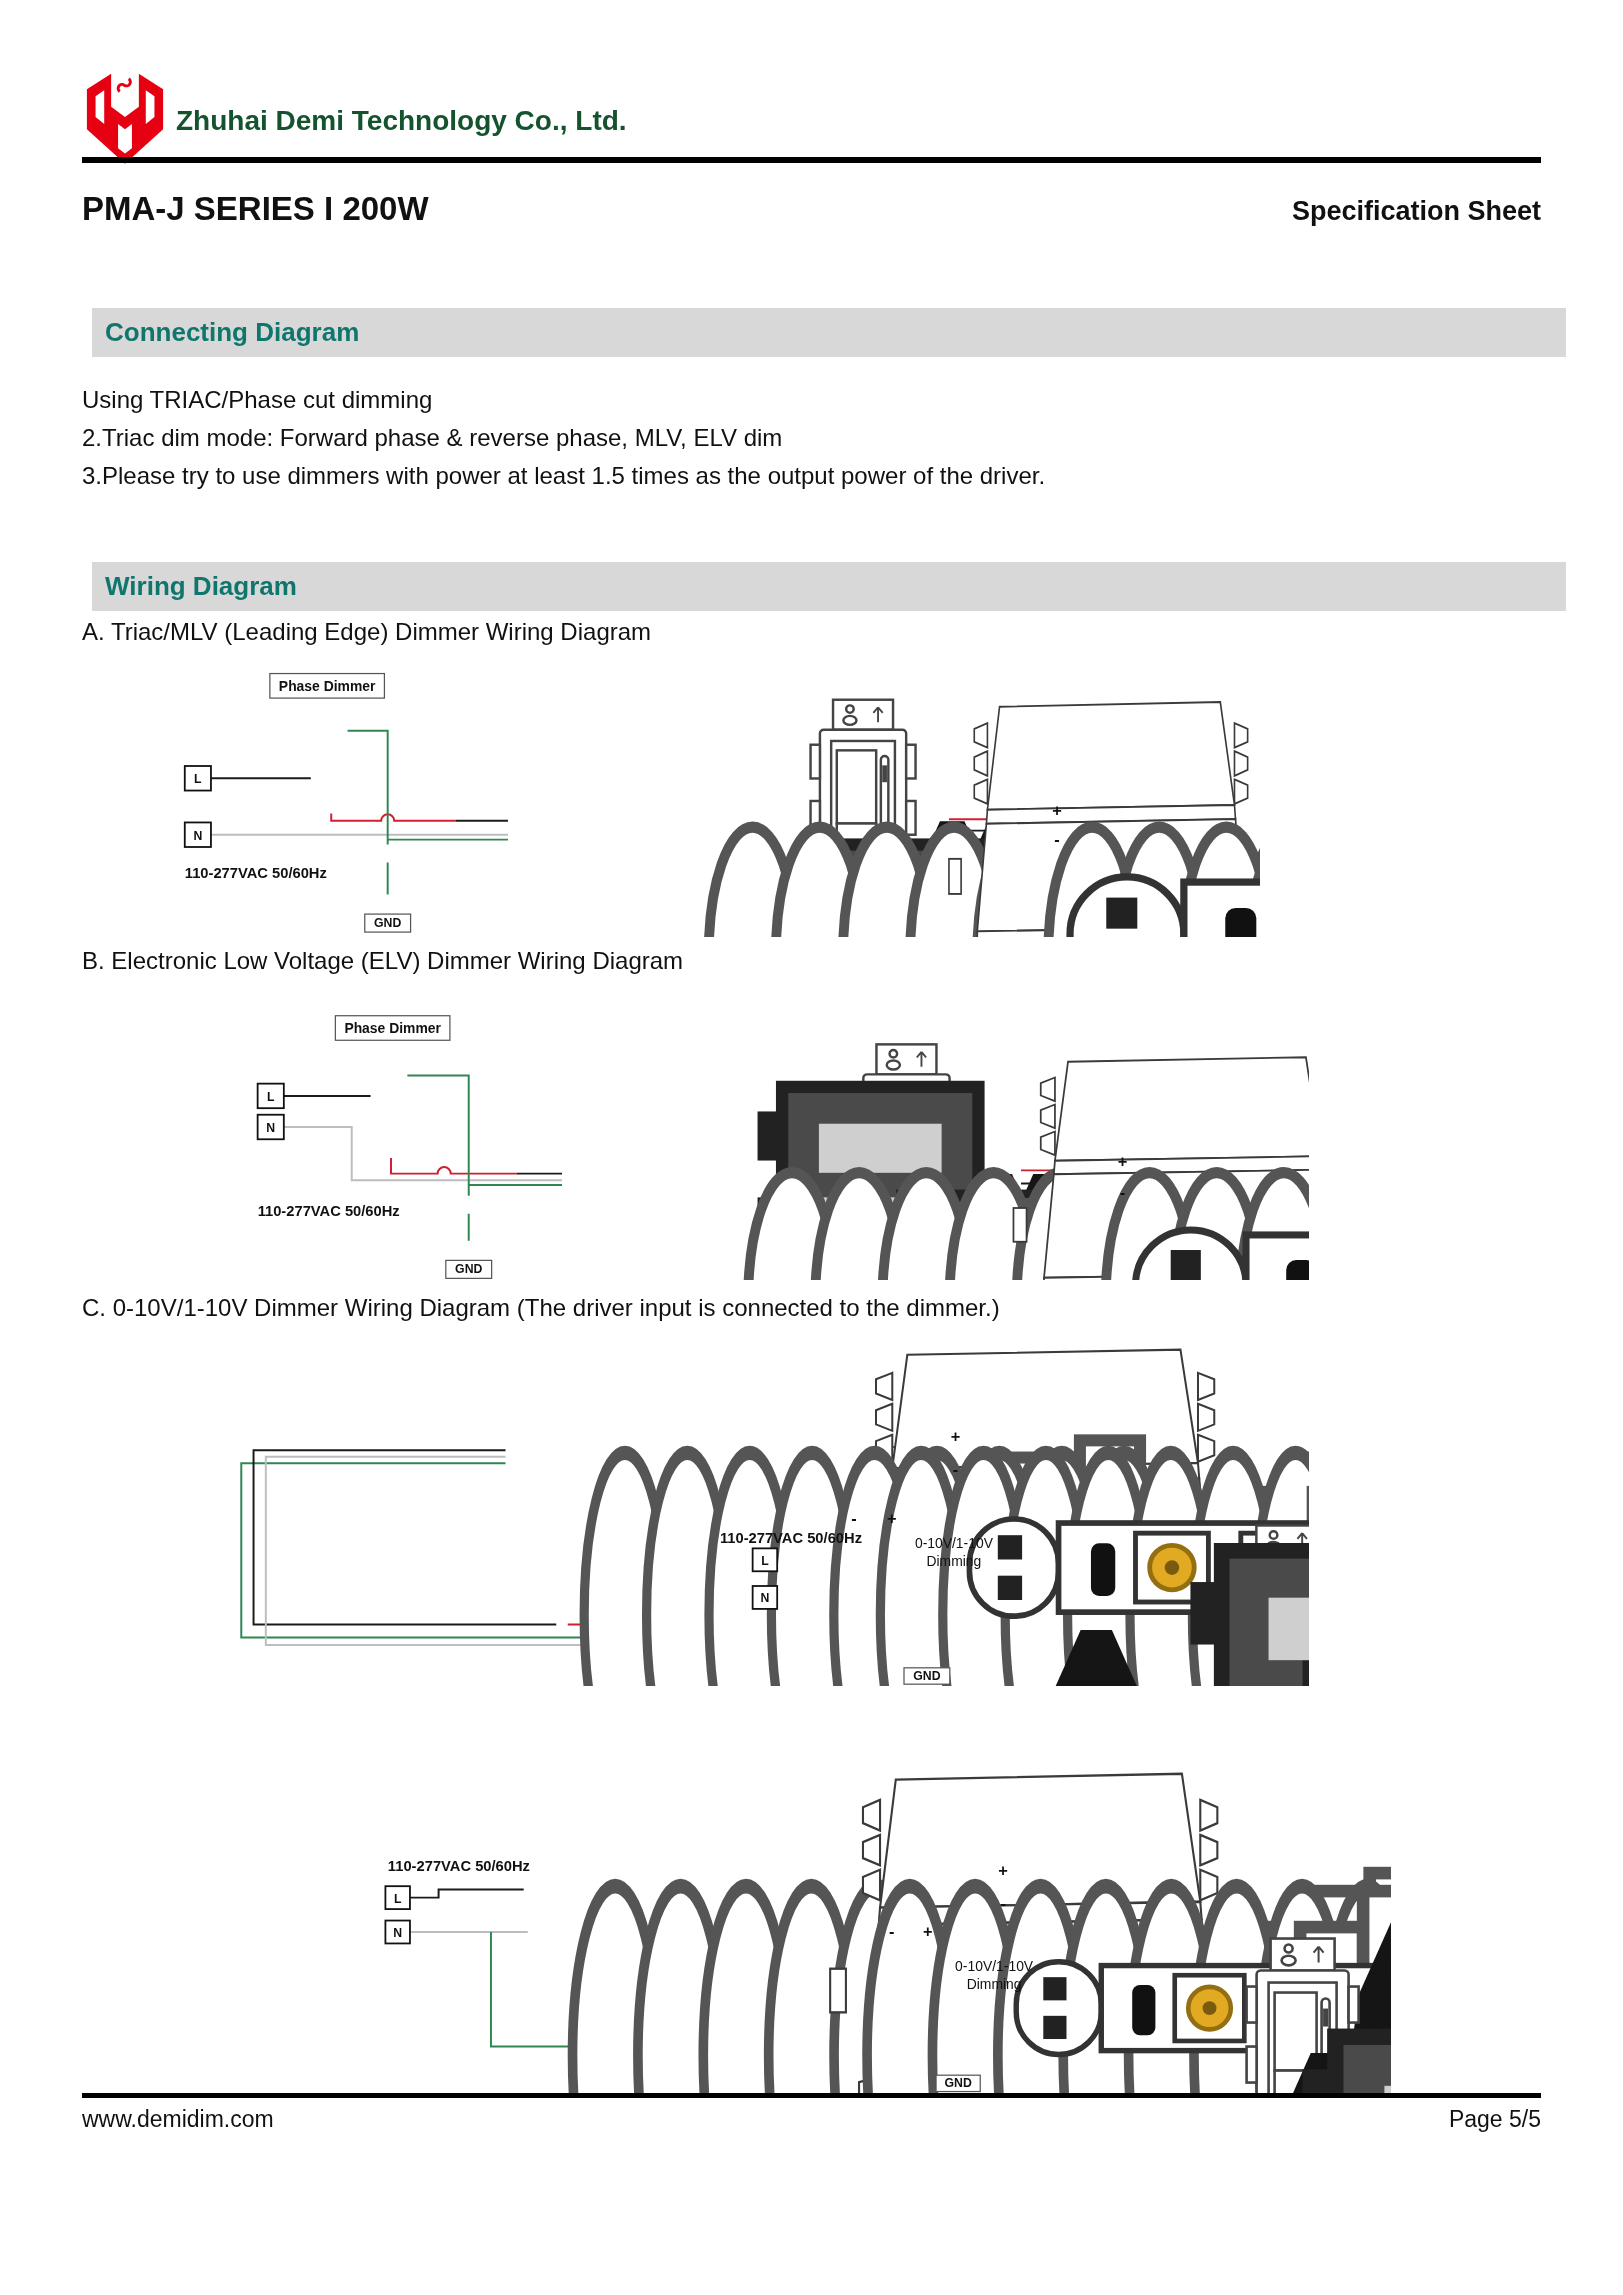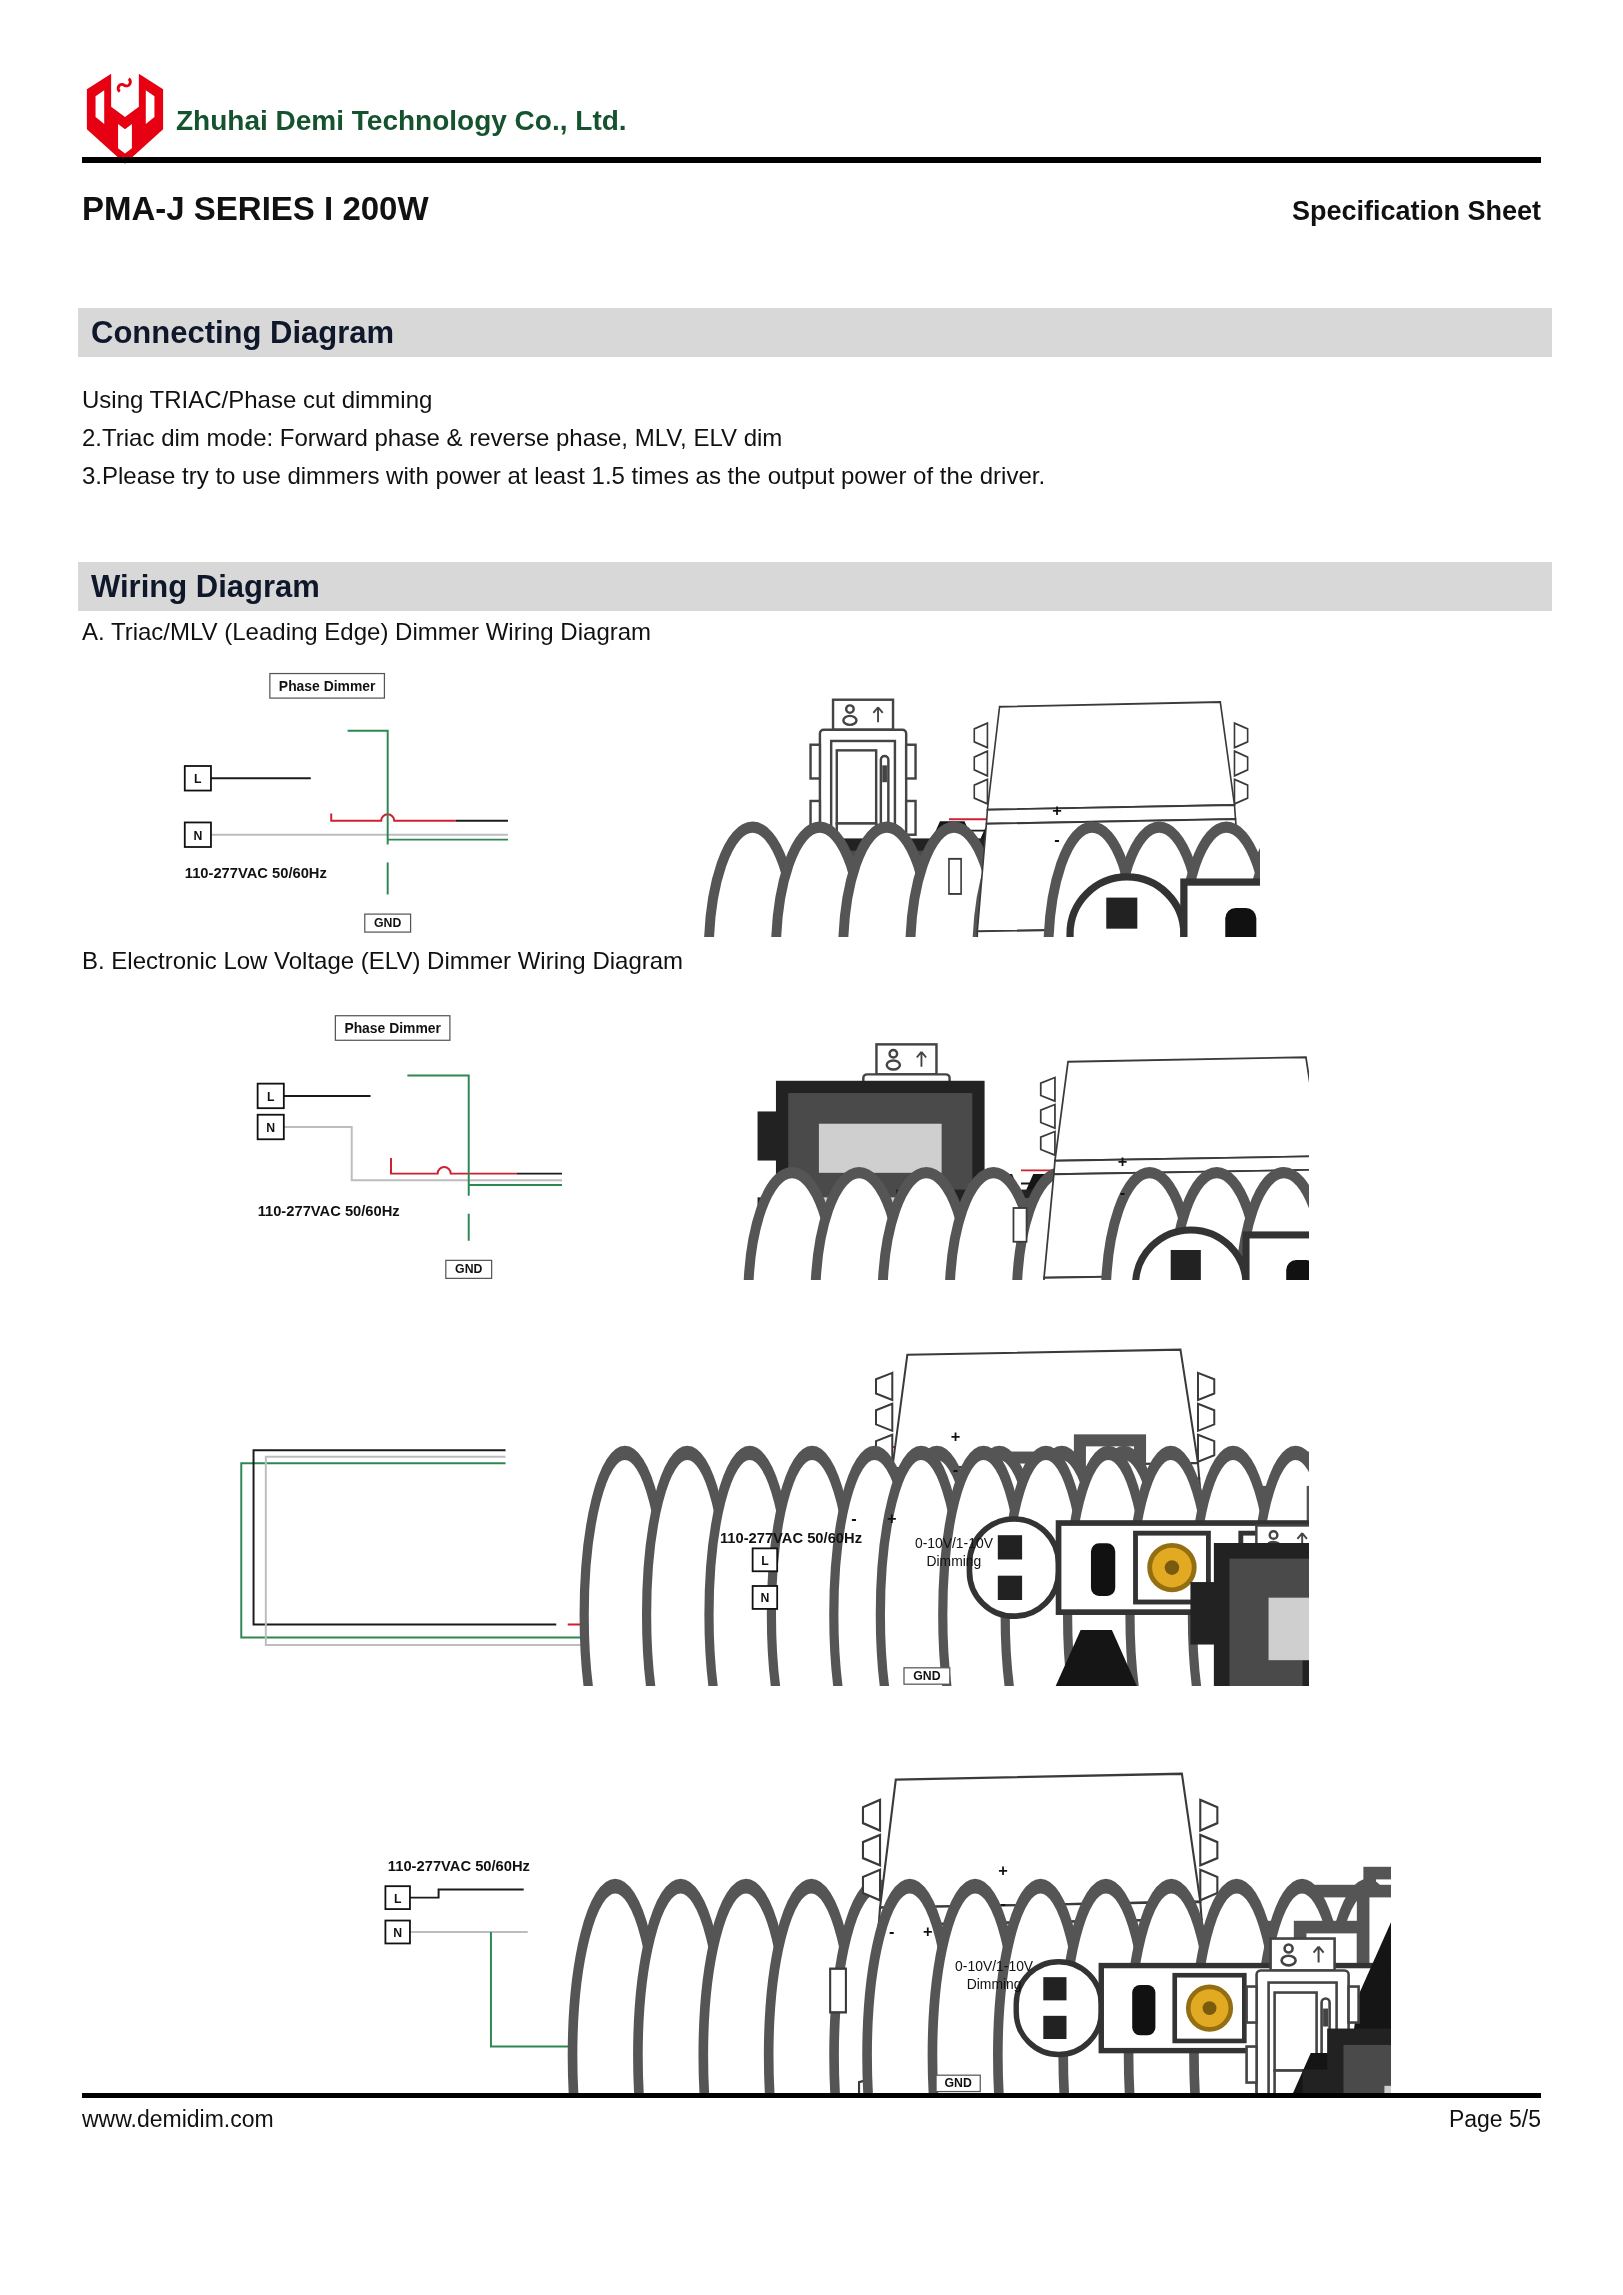--- a/index.html
+++ b/index.html
@@ -4,22 +4,22 @@
 <style>
   html,body{margin:0;padding:0;background:#ffffff;}
   .page{position:relative;width:1623px;height:2295px;background:#fff;
         font-family:"Liberation Sans","DejaVu Sans",sans-serif;color:#111;overflow:hidden;}
   .abs{position:absolute;}
   .company{left:176px;top:105px;font-size:28px;font-weight:bold;color:#14532d;}
   .hrule{left:82px;top:157px;width:1459px;height:5.7px;background:#000;}
   .titlerow{left:82px;top:190px;width:1459px;display:flex;justify-content:space-between;align-items:baseline;}
   .product{font-size:33px;font-weight:bold;}
   .sheet{font-size:27px;font-weight:bold;}
-  .bar{left:78px;width:1474px;height:49px;background:#d8d8d8;display:flex;align-items:center;
-       padding-left:13px;box-sizing:border-box;font-size:31px;font-weight:bold;color:#0f172a;}
+  .bar{left:92px;width:1474px;height:49px;background:#d8d8d8;display:flex;align-items:center;
+       padding-left:13px;box-sizing:border-box;font-size:26px;font-weight:bold;color:#0f766e;}
   .bar1{top:308px;} .bar2{top:562px;}
   .bodytext{left:82px;top:381px;font-size:24px;line-height:38px;}
   .dhead{left:82px;font-size:24px;}
   .foot-rule{left:82px;top:2093px;width:1459px;height:4.9px;background:#000;}
   .footrow{left:82px;top:2106px;width:1459px;display:flex;justify-content:space-between;font-size:23px;}
   svg text{font-family:"Liberation Sans","DejaVu Sans",sans-serif;}
   .t-box{fill:#fff;stroke:#555;stroke-width:1.5;}
   .t-lab{font-size:17px;font-weight:bold;fill:#111;text-anchor:middle;}
   .t-ln-box{fill:#fff;stroke:#111;stroke-width:2.2;}
   .t-ln{font-size:15px;font-weight:bold;fill:#111;text-anchor:middle;}
@@ -186,20 +186,21 @@
   <div class="abs bar bar1">Connecting Diagram</div>
   <div class="abs bodytext">
     <div>Using TRIAC/Phase cut dimming</div>
     <div>2.Triac dim mode: Forward phase &amp; reverse phase, MLV, ELV dim</div>
     <div>3.Please try to use dimmers with power at least 1.5 times as the output power of the driver.</div>
   </div>
 
   <div class="abs bar bar2">Wiring Diagram</div>
   <div class="abs dhead" style="top:618px">A. Triac/MLV (Leading Edge) Dimmer Wiring Diagram</div>
   <div class="abs dhead" style="top:947px">B. Electronic Low Voltage (ELV) Dimmer Wiring Diagram</div>
+  <div class="abs dhead" style="top:1294px">C. 0-10V/1-10V Dimmer Wiring Diagram (The driver input is connected to the dimmer.)</div>
 
   <svg class="abs" style="left:147px;top:667px" width="1113" height="270" viewBox="0 0 1360 330">
     <g>
       <path class="w-blk" d="M78,136 H200"></path>
       <path class="w-gry" d="M78,205 H441"></path>
       <path class="w-red" d="M225,179 V188 H286 a8,8 0 0 1 16,0 H377"></path>
       <path class="w-blk" d="M377,188 H441"></path>
       <path class="w-grn" d="M245,78 H294 V217 M294,211 H441 M294,239 V278"></path>
       <path class="w-red" d="M980,186 H1134"></path>
       <path class="w-blk" d="M980,200 H1134"></path>

